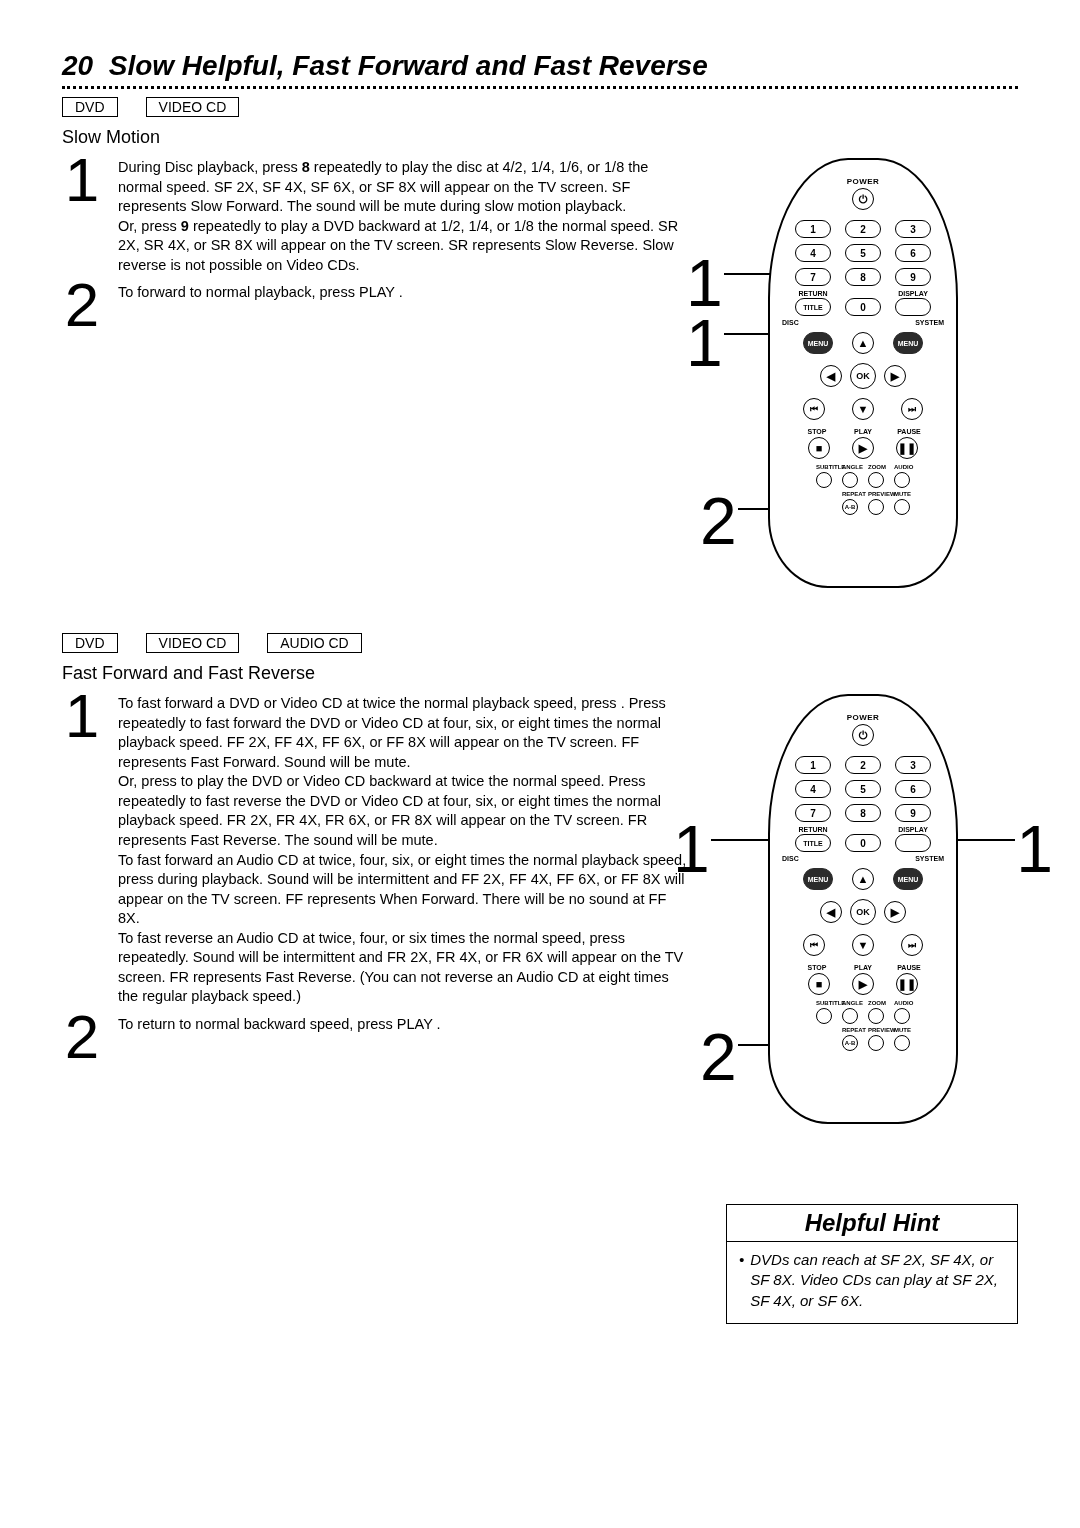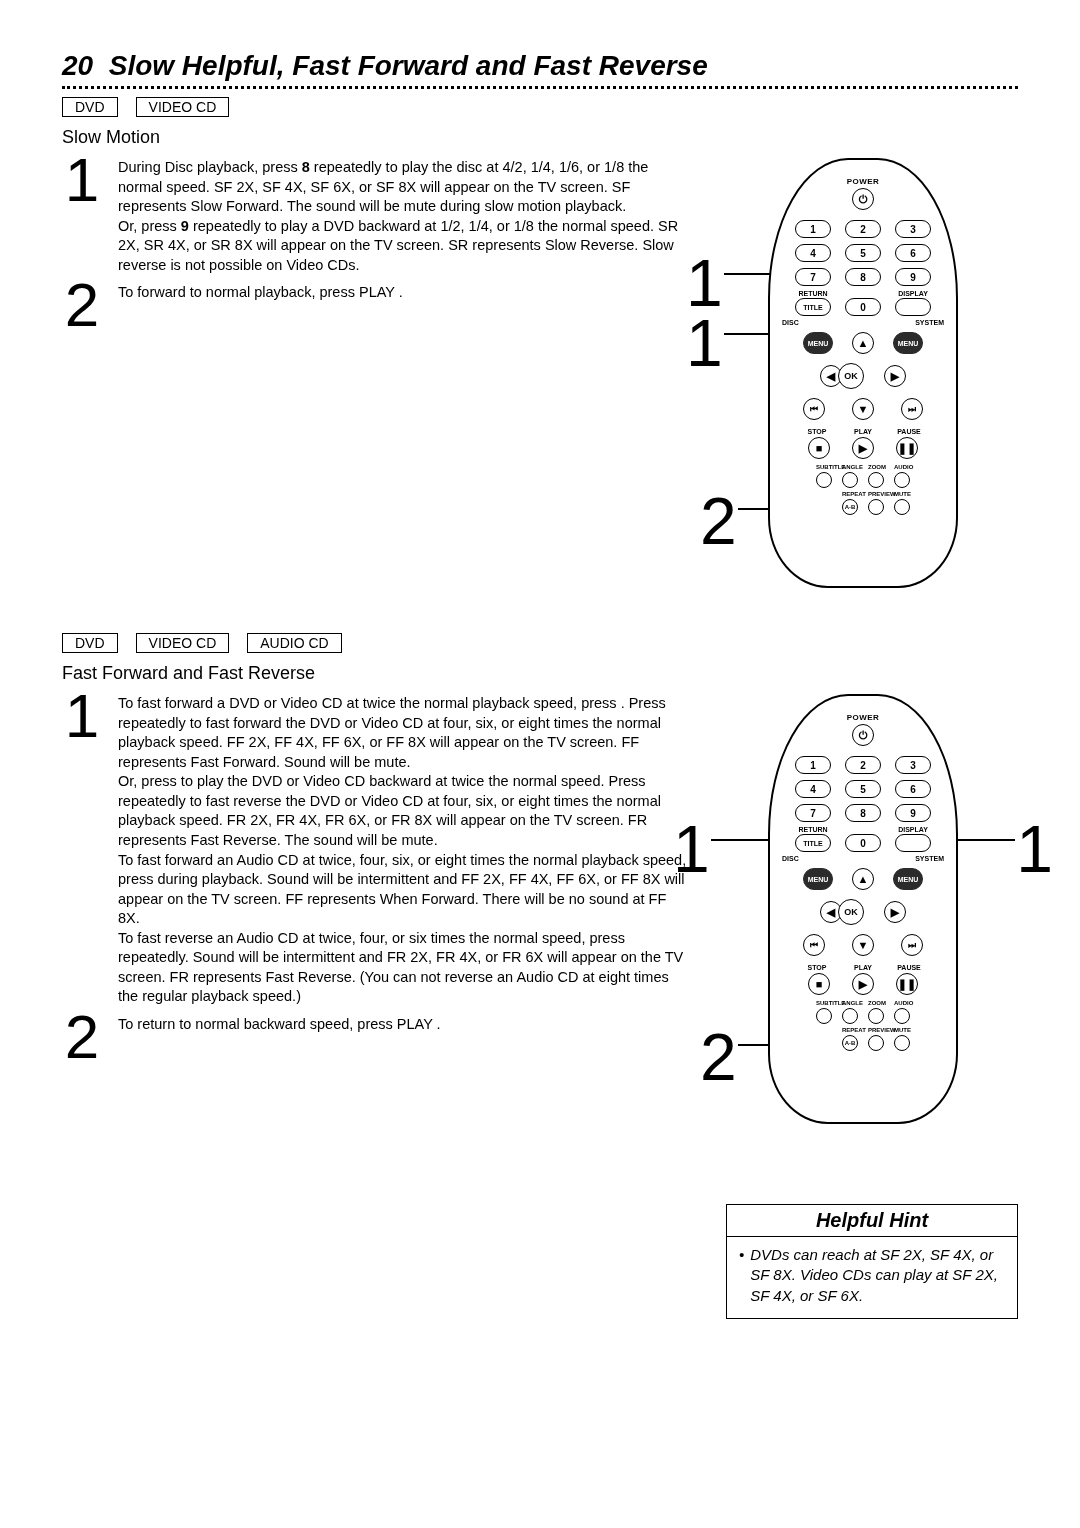--- a/index.html
+++ b/index.html
@@ -17,21 +17,21 @@
     font-style: italic;
     margin: 0 0 4px 0;
   }
   .dotted-rule {
     border: none;
     border-top: 3px dotted #000;
     margin: 0 0 8px 0;
   }
   .tags {
     display: flex;
-    gap: 18px;
+    gap: 28px;
     margin-bottom: 10px;
   }
   .tag {
     border: 1px solid #000;
     padding: 0 12px;
     font-size: 14px;
     height: 18px;
     line-height: 18px;
   }
   .subheading {
@@ -135,21 +135,21 @@
     position: relative;
     width: 120px;
     height: 90px;
     margin: 6px auto 0;
   }
   .dpad .btn { position:absolute; width:22px; height:22px; }
   .dpad .up    { left:49px; top:0; }
   .dpad .left  { left:17px; top:33px; }
   .dpad .right { right:17px; top:33px; }
   .dpad .down  { left:49px; top:66px; }
-  .dpad .ok    { left:35px; top:31px; width:26px; height:26px; font-size:9px; }
+  .dpad .ok    { left:47px; top:31px; width:26px; height:26px; font-size:9px; }
   .dpad .menuL { left:0; top:0; }
   .dpad .menuR { right:0; top:0; }
   .dpad .skipL { left:0; top:66px; }
   .dpad .skipR { right:0; top:66px; }
   .disc-sys { display:flex; justify-content:space-between; padding:0 12px; margin-top:3px;}
   .disc-sys span { font-size:7px; font-weight:bold; }
   .transport { display:flex; justify-content:center; gap:22px; margin-top:2px; }
   .lbl3 { display:flex; justify-content:center; gap:22px; }
   .lbl3 span { width:24px; text-align:center; font-size:7px; font-weight:bold; }
   .sm-row { display:flex; justify-content:center; gap:10px; margin-top:2px; }
@@ -164,21 +164,21 @@
     margin-top: 80px;
     border: 1px solid #000;
     font-size: 15px;
   }
   .hint-title {
     border-bottom: 1px solid #000;
     text-align: center;
     font-weight: bold;
     font-style: italic;
     padding: 4px 0;
-    font-size: 20px;
+    font-size: 24px;
   }
   .hint-body {
     padding: 8px 12px 12px 12px;
     font-style: italic;
     font-size: 15px;
     line-height: 1.35;
   }
   .hint-body .bullet { display:flex; gap:6px; }
 
   .section-gap { height: 45px; }

